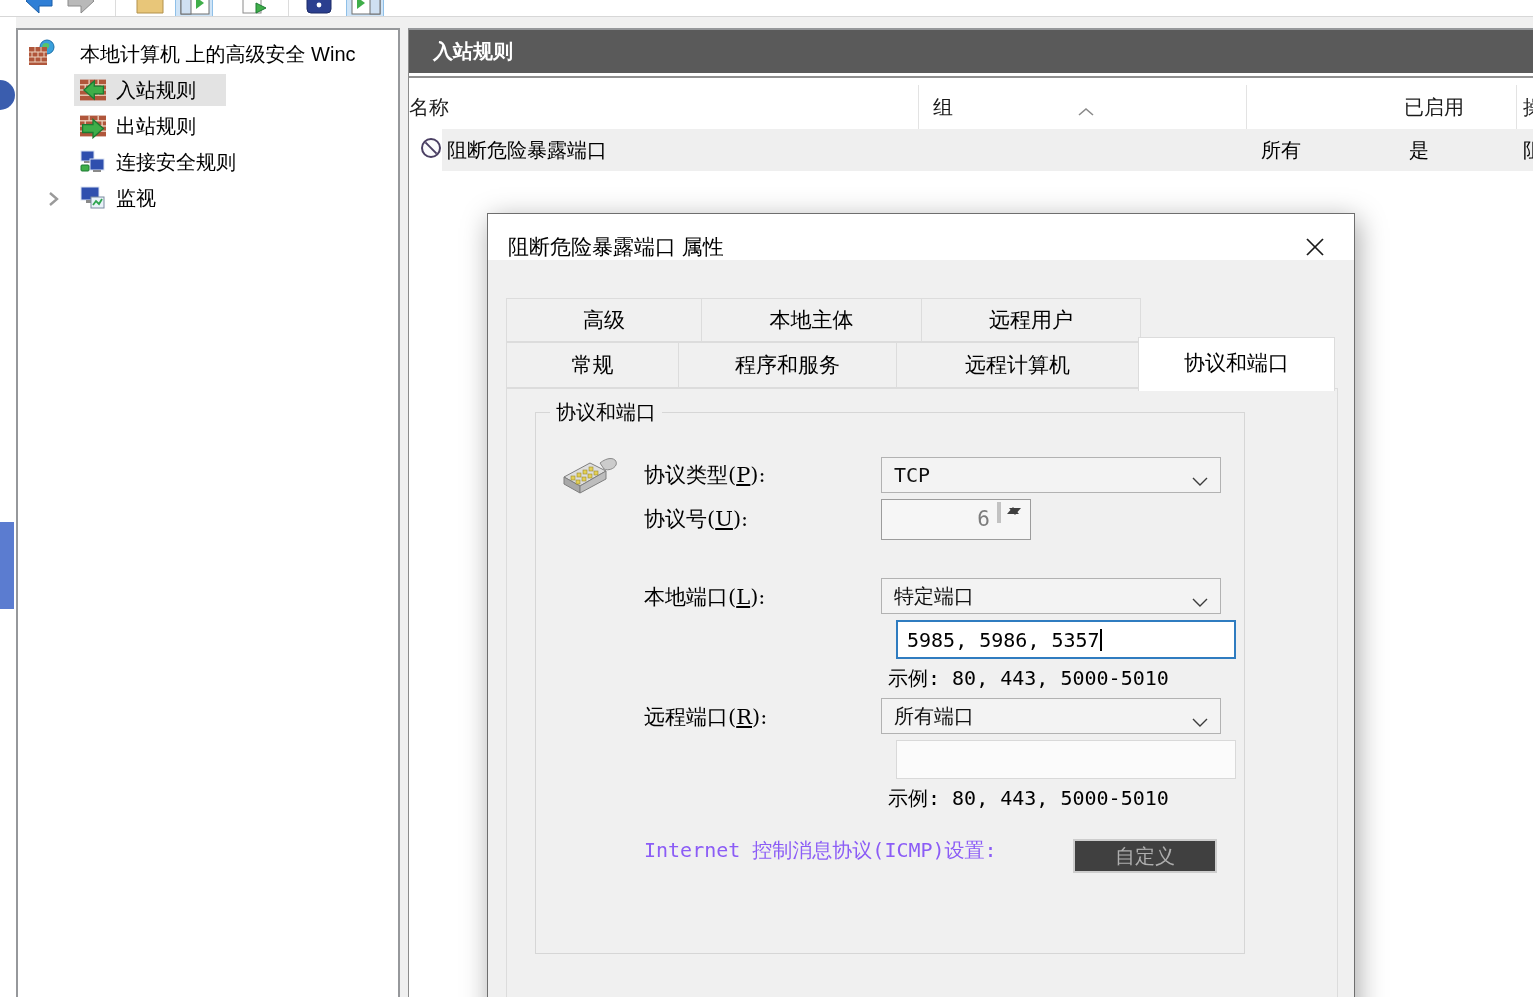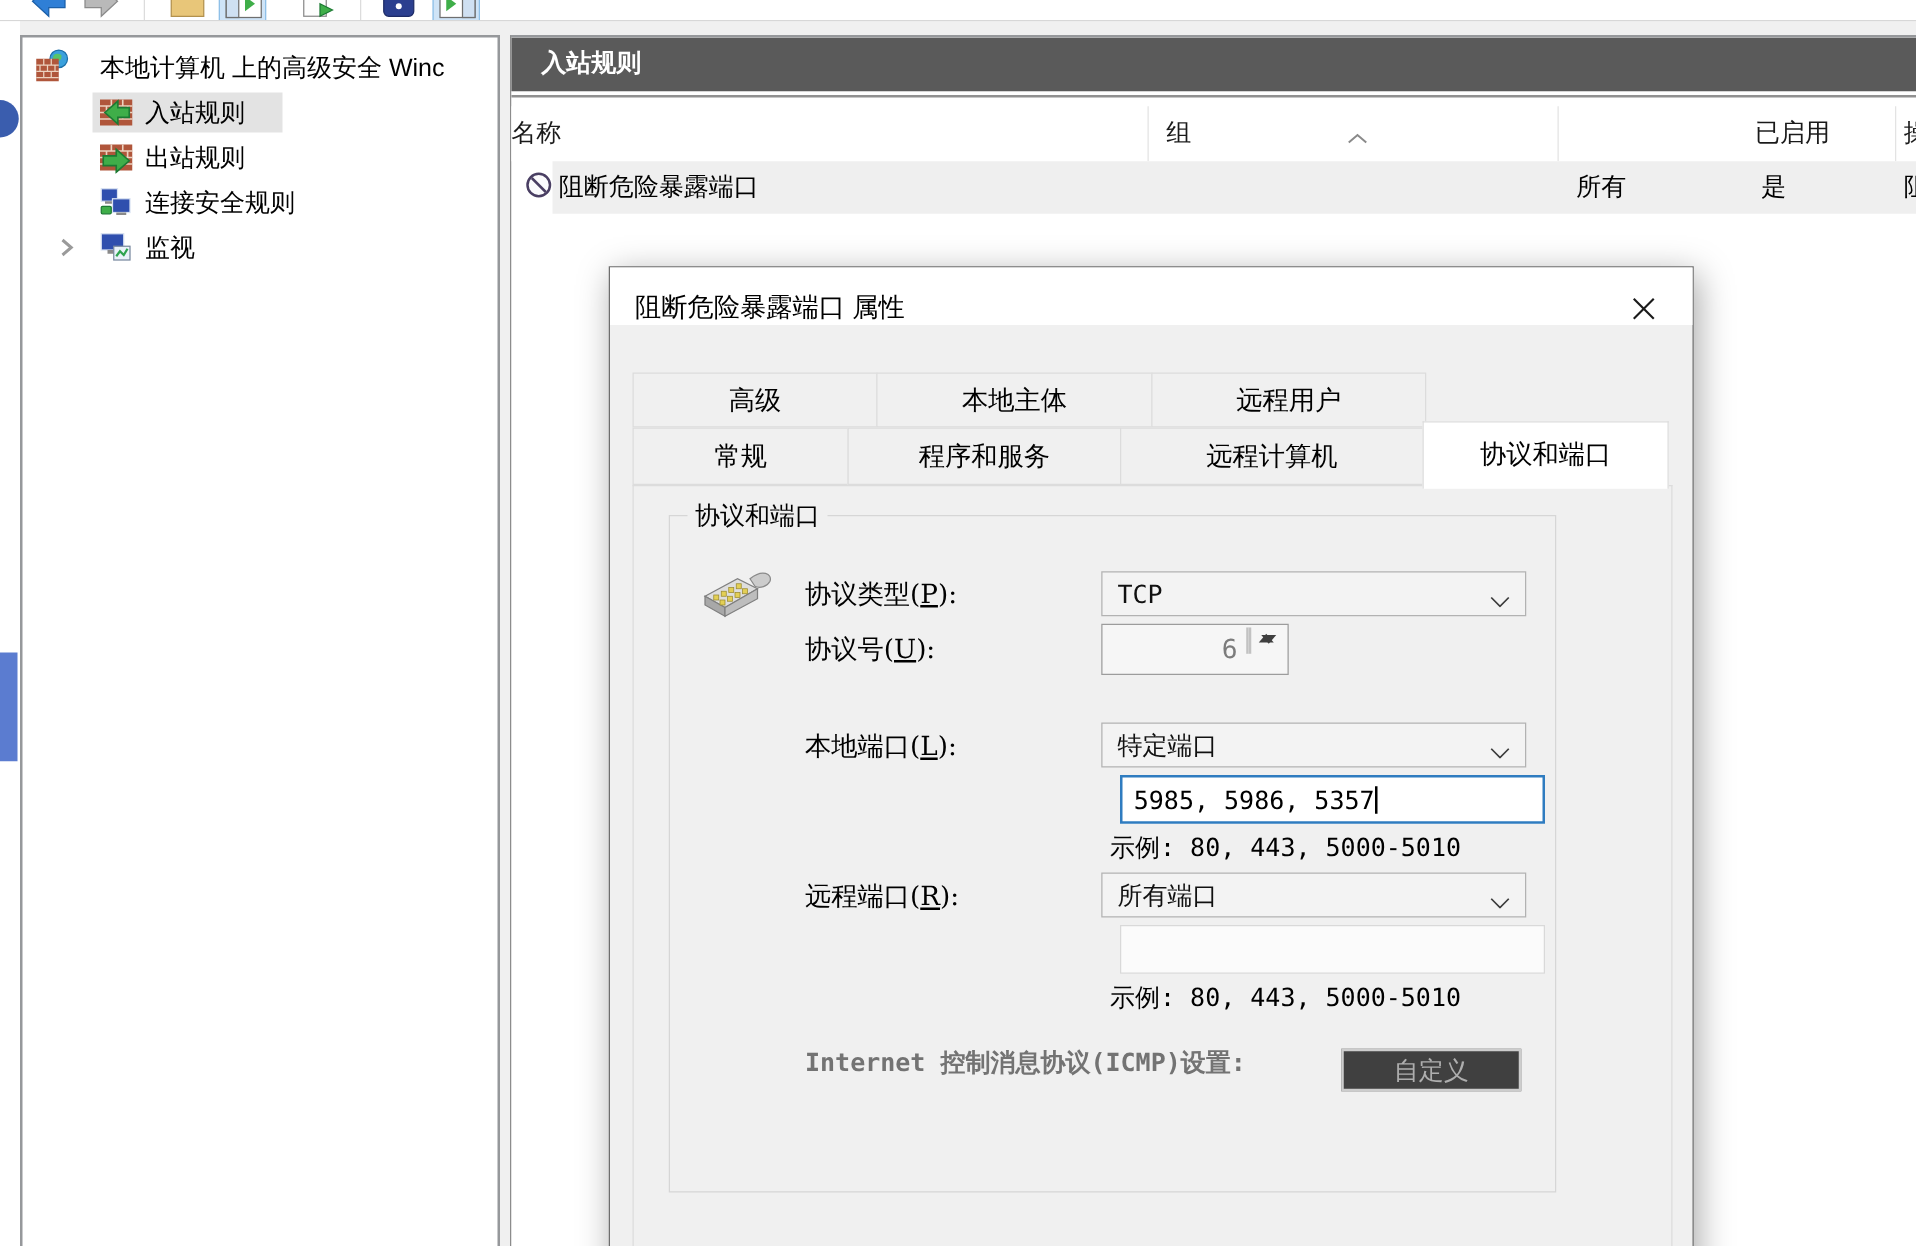--- a/index.html
+++ b/index.html
@@ -95,21 +95,21 @@
 
   .txt { position:absolute; left:360px; width:340px; height:39px; background:#fff; font-size:20px; }
   .txt-focus { border:2px solid #2f7cc0; }
   .txt-disabled { background:#fbfbfb; border:1px solid #d9d9d9; }
   .txt-inner { position:absolute; left:9px; top:0; line-height:36px; white-space:nowrap; color:#000; }
   .caret { display:inline-block; width:2px; height:22px; background:#000; vertical-align:-4px; }
 
   .example { position:absolute; left:352px; font-size:20px; color:#000; white-space:nowrap; }
 
   .icmp-label { position:absolute; left:108px; top:424px; width:362px; font-size:20px;
-    line-height:27px; color:#737373;font-weight:bold; }
+    line-height:27px; color:#8b5cf6; }
   .btn-disabled { position:absolute; left:537px; top:426px; width:144px; height:34px;
     background:#404040; border:2px solid #cdcdcd; color:#aeaeae; font-size:20px;
     text-align:center; line-height:30px; }
 </style>
 </head>
 <body>
 
 <div id="stage">
 
   <div class="toolbar">

